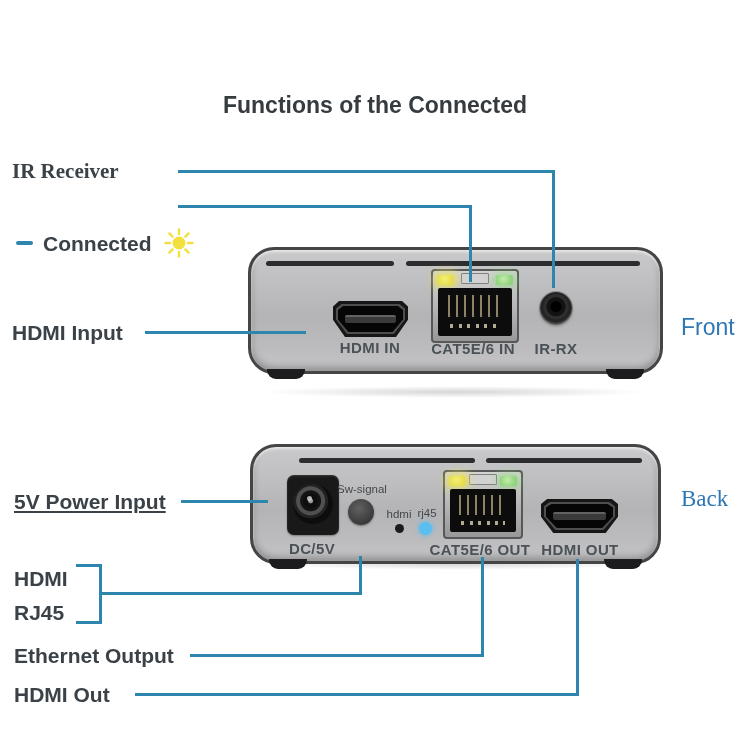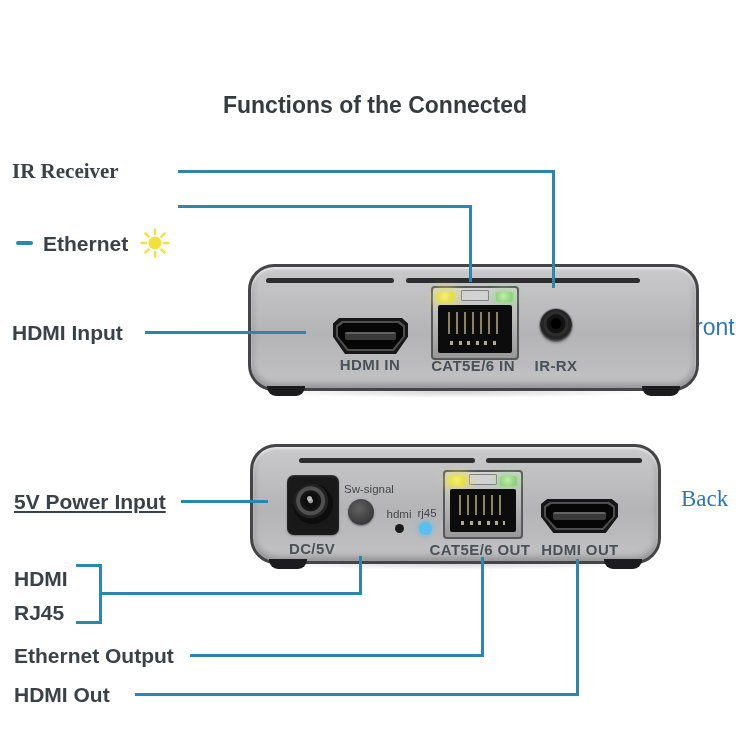--- a/index.html
+++ b/index.html
@@ -105,21 +105,21 @@
 </head>
 <body>
 
 <div class="canvas">
 
   <div class="subtitle">Functions of the Connected</div>
 
   <div class="ground-shadow" style="left:260px;top:386px;width:390px;height:12px;"></div>
   <div class="ground-shadow" style="left:262px;top:558px;width:385px;height:12px;"></div>
 
-  <div class="device" style="left:248px;top:264px;width:409px;height:121px;padding-left:36px;">
+  <div class="device" style="left:248px;top:247px;width:409px;height:121px;">
     <div class="foot" style="left:16px;"></div>
     <div class="foot" style="right:16px;"></div>
     <div class="slot" style="left:15px;top:11px;width:128px;"></div>
     <div class="slot" style="left:155px;top:11px;width:234px;"></div>
 
     <div class="hdmi-port" style="left:82px;top:51px;width:75px;height:36px;">
       <div class="hdmi-mid"></div>
       <div class="hdmi-inner"></div>
       <div class="hdmi-slot"></div>
     </div>
@@ -144,21 +144,21 @@
     <div class="foot" style="left:16px;"></div>
     <div class="foot" style="right:16px;"></div>
     <div class="slot" style="left:46px;top:11px;width:176px;"></div>
     <div class="slot" style="left:233px;top:11px;width:156px;"></div>
 
     <div class="dc-jack" style="left:34px;top:28px;width:52px;height:60px;">
       <div class="dc-ring"></div>
     </div>
     <div class="port-label" style="left:9px;top:93px;width:100px;">DC/5V</div>
 
-    <div class="small-label" style="left:66px;top:36px;width:100px;">Sw-signal</div>
+    <div class="small-label" style="left:59px;top:36px;width:100px;">Sw-signal</div>
     <div class="sw-button" style="left:95px;top:52px;"></div>
 
     <div class="small-label" style="left:121px;top:61px;width:50px;">hdmi</div>
     <div class="small-label" style="left:149px;top:60px;width:50px;">rj45</div>
     <div class="led-dot led-hdmi" style="left:142px;top:77px;"></div>
     <div class="led-dot led-rj45" style="left:166px;top:75px;"></div>
 
     <div class="rj45-port" style="left:190px;top:23px;width:76px;height:65px;">
       <div class="rj45-tab"></div>
       <div class="rj45-led led-y"></div>
@@ -191,21 +191,21 @@
   <div class="cline" style="left:359px;top:556px;width:3px;height:39px;"></div>
   <div class="cline" style="left:190px;top:654px;width:294px;height:3px;"></div>
   <div class="cline" style="left:481px;top:557px;width:3px;height:100px;"></div>
   <div class="cline" style="left:135px;top:693px;width:444px;height:3px;"></div>
   <div class="cline" style="left:576px;top:559px;width:3px;height:137px;"></div>
 
   <div class="callout" style="left:12px;top:159px;font-family:Liberation Serif, serif;">IR Receiver</div>
 
   <div class="callout connected" style="left:16px;top:228px;">
     <span class="dash"></span>
-    <span>Ethernet</span>
+    <span>Connected</span>
     <span class="sun">
       <svg viewBox="0 0 30 30">
         <circle cx="15" cy="15" r="6.5"></circle>
         <line x1="15" y1="1.5" x2="15" y2="6"></line>
         <line x1="15" y1="24" x2="15" y2="28.5"></line>
         <line x1="1.5" y1="15" x2="6" y2="15"></line>
         <line x1="24" y1="15" x2="28.5" y2="15"></line>
         <line x1="5.4" y1="5.4" x2="8.6" y2="8.6"></line>
         <line x1="24.6" y1="5.4" x2="21.4" y2="8.6"></line>
         <line x1="5.4" y1="24.6" x2="8.6" y2="21.4"></line>

